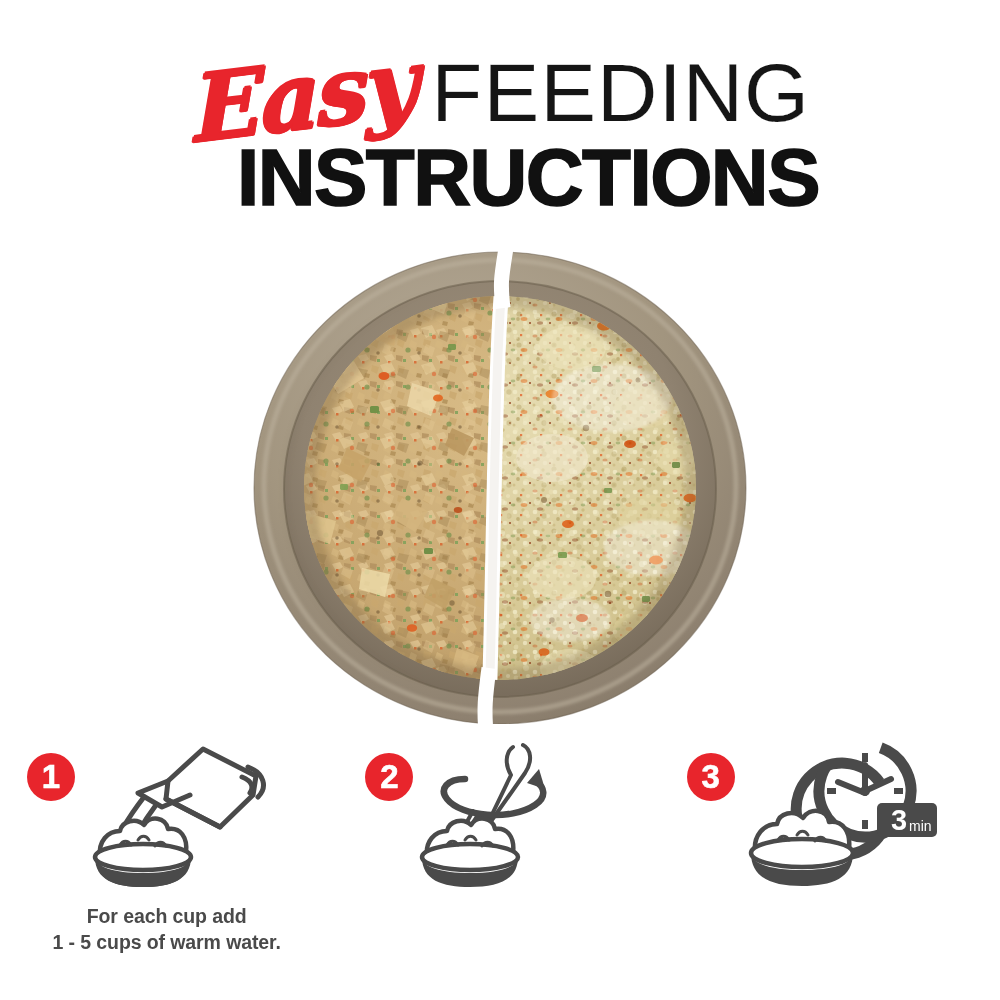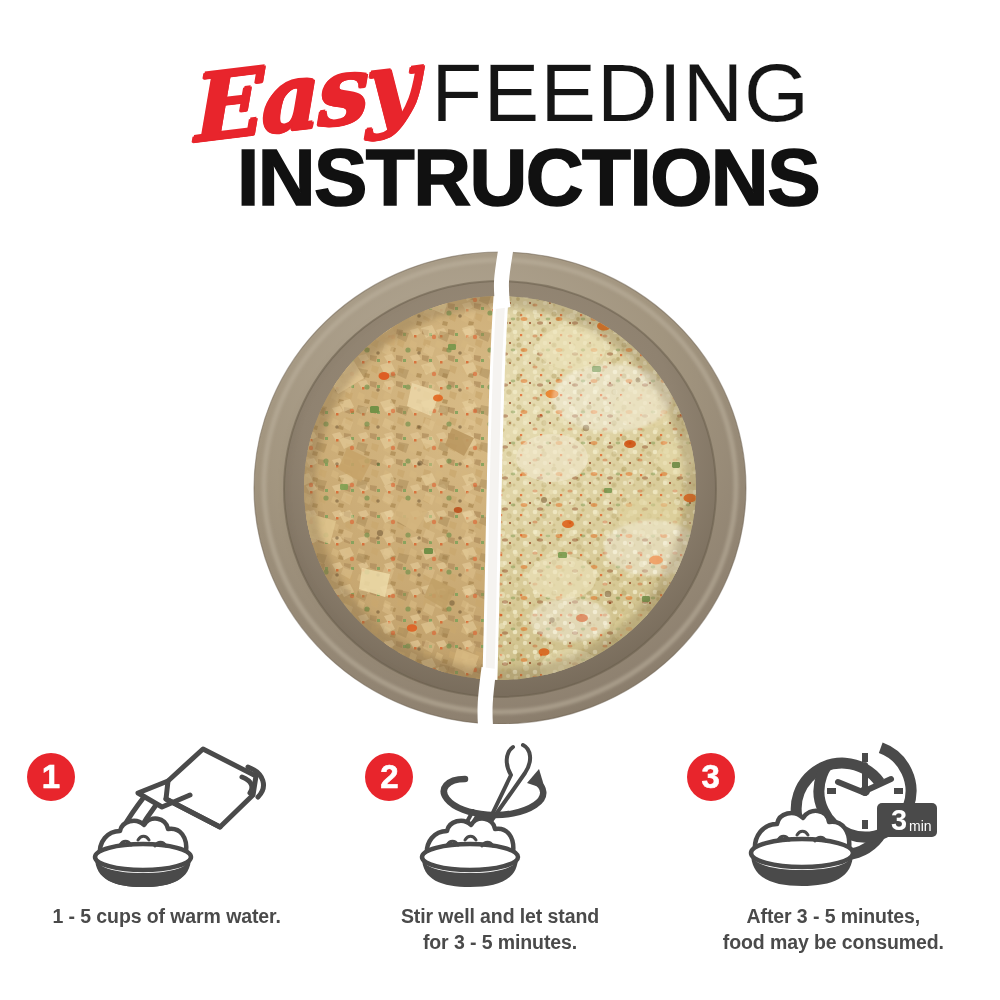--- a/index.html
+++ b/index.html
@@ -429,20 +429,21 @@
 
           <g fill="none" stroke="#4a4a4a" stroke-width="3" stroke-linecap="round">
             <path d="M60,110 C63,105 68,105 71,110"></path>
             <path d="M78,105 C81,100 86,100 89,105"></path>
             <path d="M95,111 C98,106 103,106 106,111"></path>
           </g>
         </g>
       </svg>
     </div>
     <div class="step-caption">
+      <span class="cap-line">For each cup add</span>
       <span class="cap-line">1 - 5 cups of warm water.</span>
     </div>
   </div>
 
   <div class="step" id="step-2">
     <div class="step-art">
       <div class="step-num">2</div>
       <svg class="step-icon" viewBox="0 0 200 152" xmlns="http://www.w3.org/2000/svg">
 
         <g fill="none" stroke="#4a4a4a" stroke-width="4" stroke-linejoin="round" stroke-linecap="round">
@@ -466,24 +467,20 @@
           <path d="M27,122 C27,145 47,152 75,152 C103,152 123,145 123,122
                    C123,132 104,138 75,138 C46,138 27,132 27,122 Z" fill="#4a4a4a"></path>
           <g fill="none" stroke="#4a4a4a" stroke-width="3" stroke-linecap="round">
             <path d="M52,110 C55,105 60,105 63,110"></path>
             <path d="M70,105 C73,100 78,100 81,105"></path>
             <path d="M87,111 C90,106 95,106 98,111"></path>
           </g>
         </g>
       </svg>
     </div>
-    <div class="step-caption">
-      <span class="cap-line">Stir well and let stand</span>
-      <span class="cap-line">for 3 - 5 minutes.</span>
-    </div>
   </div>
 
   <div class="step" id="step-3">
     <div class="step-art">
       <div class="step-num">3</div>
       <svg class="step-icon" viewBox="0 0 230 152" xmlns="http://www.w3.org/2000/svg">
 
         <g>
           <path d="M168,84 A46,46 0 1,1 152,44" fill="none" stroke="#4a4a4a" stroke-width="11" stroke-linecap="butt" transform="rotate(14 140 56)"></path>
           <circle cx="140" cy="56" r="46" fill="none" stroke="#4a4a4a" stroke-width="11" stroke-dasharray="228 61" transform="rotate(-70 140 56)"></circle>
@@ -512,19 +509,15 @@
           <path d="M26,118 C26,143 47,151 77,151 C107,151 128,143 128,118
                    C128,129 107,135 77,135 C47,135 26,129 26,118 Z" fill="#4a4a4a"></path>
           <g fill="none" stroke="#4a4a4a" stroke-width="3" stroke-linecap="round">
             <path d="M53,105 C56,100 61,100 64,105"></path>
             <path d="M72,100 C75,95 80,95 83,100"></path>
             <path d="M90,106 C93,101 98,101 101,106"></path>
           </g>
         </g>
       </svg>
     </div>
-    <div class="step-caption">
-      <span class="cap-line">After 3 - 5 minutes,</span>
-      <span class="cap-line">food may be consumed.</span>
-    </div>
   </div>
 
 </div>
 
 </body></html>

